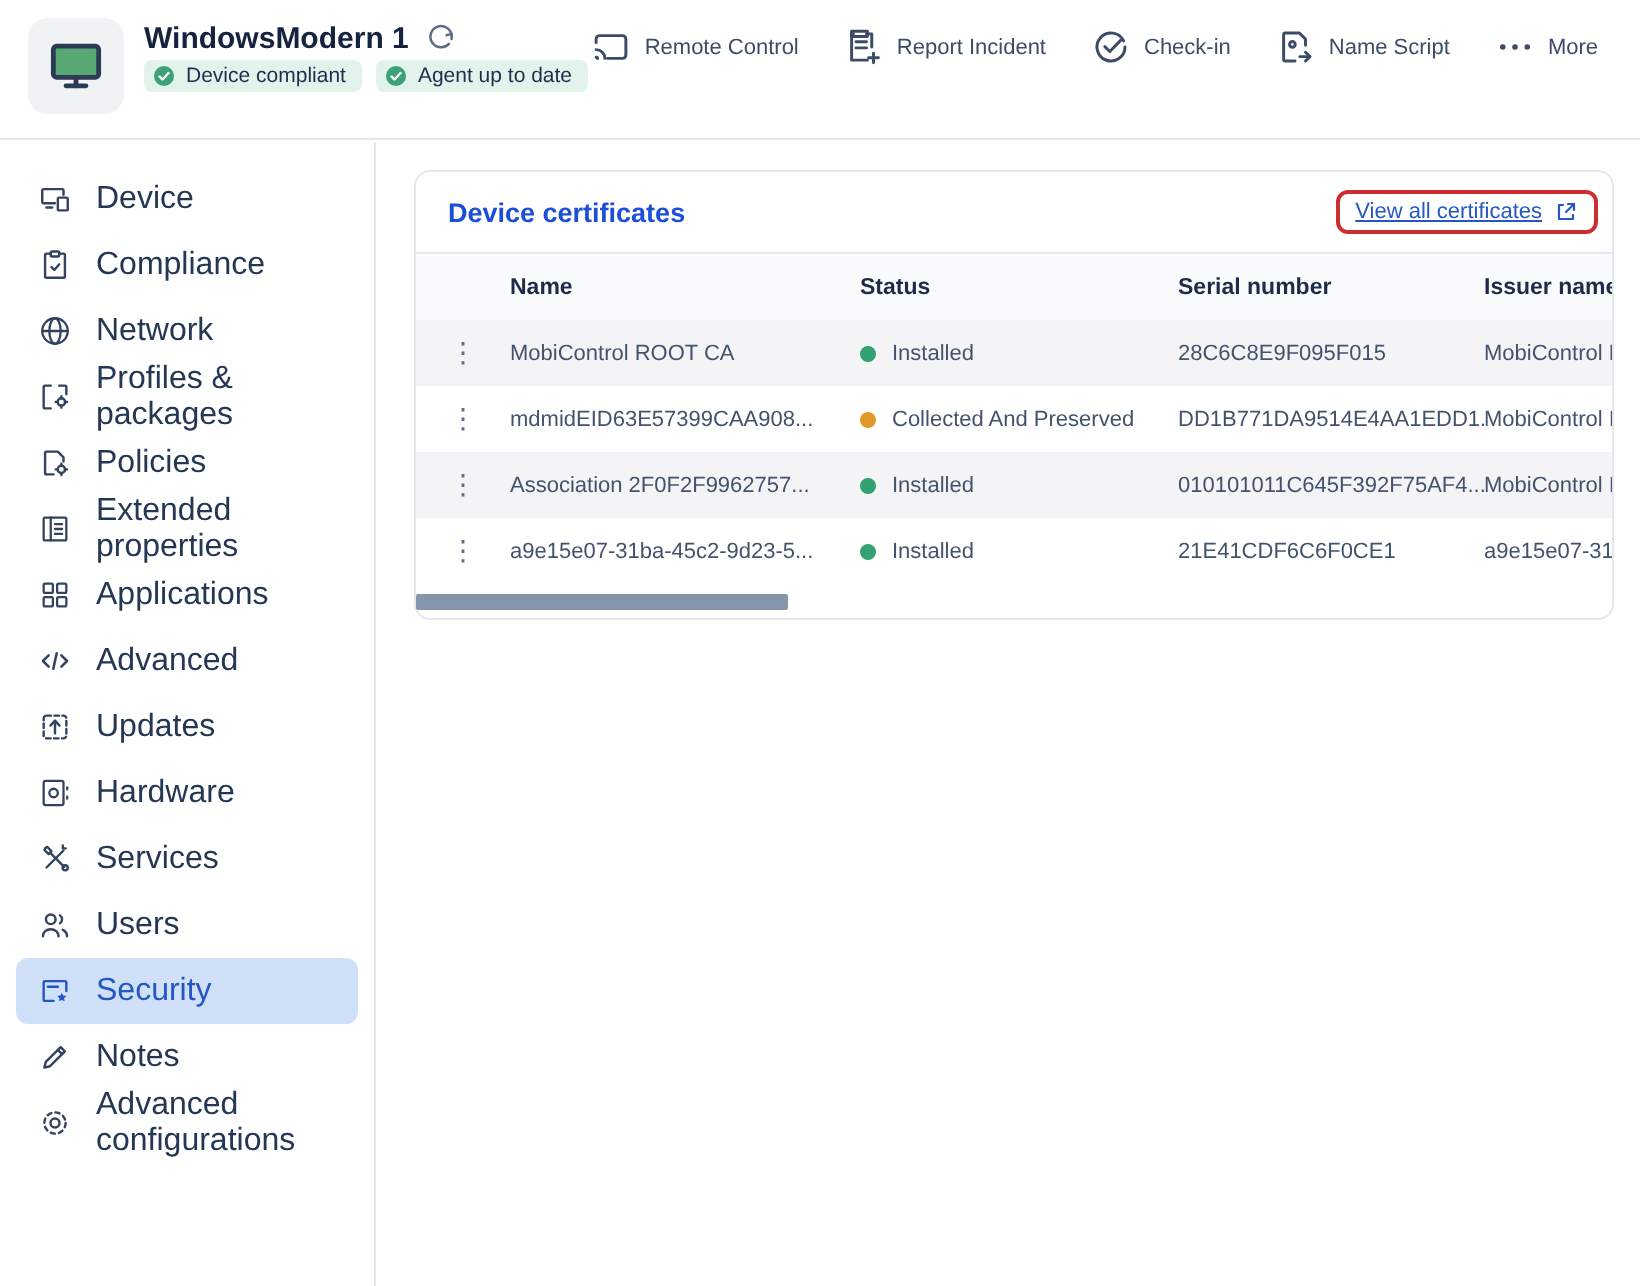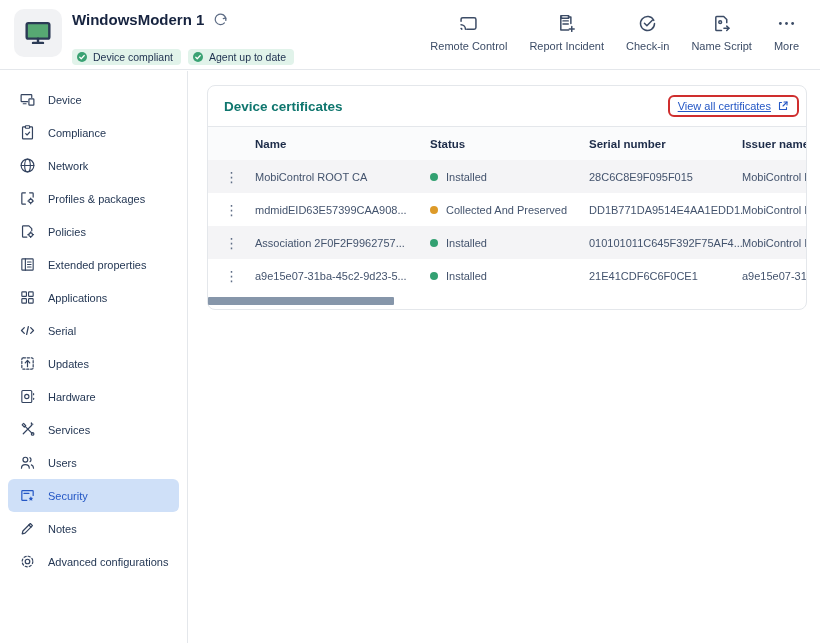--- a/index.html
+++ b/index.html
@@ -4,42 +4,42 @@
 <style>
   * { margin:0; padding:0; box-sizing:border-box; }
   html,body { width:820px; height:643px; background:#fff; }
   body { font-family:"Liberation Sans", sans-serif; color:#243754; overflow:hidden; }
   .app { position:relative; width:820px; height:643px; background:#fff; }
 
   
   .topbar { position:absolute; top:0; left:0; width:820px; height:70px; background:#fff; border-bottom:1px solid #e4e7eb; }
   .avatar { position:absolute; left:14px; top:9px; width:48px; height:48px; background:#f1f2f4; border-radius:10px; display:flex; align-items:center; justify-content:center; }
   .title-block { position:absolute; left:72px; top:11px; }
-  .title-row { display:flex; align-items:center; gap:9px; }
+  .title-row { display:flex; align-items:flex-start; gap:9px; }
   .device-title { font-size:15px; font-weight:bold; color:#16233f; }
   .refresh { color:#5c6b84; display:flex; }
-  .badges { display:flex; gap:7px; margin-top:21px; }
+  .badges { display:flex; gap:7px; margin-top:2px; }
   .badge { display:flex; align-items:center; gap:5px; background:#e1f3ea; border-radius:4px; padding:2px 8px 2px 4px; font-size:10.5px; color:#1d2f4e; }
   .toolbar { position:absolute; right:10px; top:13px; display:flex; align-items:flex-start; }
-  .tool { display:flex; flex-direction:column; align-items:center; gap:6px; color:#3c4c66; padding:0 11px; cursor:pointer; }
+  .tool { display:flex; flex-direction:row; align-items:center; gap:6px; color:#3c4c66; padding:0 11px; cursor:pointer; }
   .tool .tlabel { font-size:11px; white-space:nowrap; }
   .tool svg { display:block; }
 
   
   .sidebar { position:absolute; top:71px; left:0; width:188px; height:572px; background:#fff; border-right:1px solid #e4e7eb; padding-top:12px; }
-  .nav-item { height:33px; margin:0 8px; padding:0 8px 0 11px; display:flex; align-items:center; gap:12px; font-size:11px; color:#243754; border-radius:6px; cursor:pointer; }
+  .nav-item { height:33px; margin:0 8px; padding:0 8px 0 11px; display:flex; align-items:center; gap:12px; font-size:16px; color:#243754; border-radius:6px; cursor:pointer; }
   .nav-item .nicon { width:17px; height:17px; display:flex; align-items:center; justify-content:center; color:#33435f; flex:0 0 17px; }
   .nav-item.selected { background:#cfe0f8; color:#2457c5; }
   .nav-item.selected .nicon { color:#2457c5; }
 
   
   .main { position:absolute; top:71px; left:189px; width:631px; height:572px; background:#fff; }
   .card { position:absolute; left:18px; top:14px; width:600px; border:1px solid #e4e7eb; border-radius:8px; background:#fff; }
   .card-header { height:41px; display:flex; align-items:center; justify-content:space-between; padding:0 16px 0 16px; border-bottom:1px solid #e4e7eb; }
-  .card-title { font-size:13.5px; font-weight:bold; color:#0f766e; }
+  .card-title { font-size:13.5px; font-weight:bold; color:#1d4ed8; }
   .annotation-box { border:2px solid #cf2e2e; border-radius:6px; padding:3px 8px; margin-right:-9px; }
   .view-all { display:flex; align-items:center; gap:6px; color:#2457c5; font-size:11px; text-decoration:underline; cursor:pointer; white-space:nowrap; }
   .view-all svg { flex:0 0 auto; }
 
   .table-wrap { overflow:hidden; width:598px; }
   .trow { display:flex; align-items:center; height:33px; width:694px; }
   .thead { background:#fafbfc; font-weight:bold; font-size:11.5px; color:#1d2c49; }
   .tbody .trow { font-size:11px; color:#43536d; }
   .tbody .trow:nth-child(odd) { background:#f4f4f6; }
   .c-kebab { width:47px; text-align:center; flex:0 0 47px; }
@@ -227,21 +227,21 @@
 
 
     <div class="nav-item">
       <span class="nicon">
         <svg width="17" height="17" viewBox="0 0 24 24" fill="none" stroke="currentColor" stroke-width="1.8" stroke-linejoin="round" stroke-linecap="round">
           <polyline points="7.5,8 3.5,12 7.5,16"></polyline>
           <polyline points="16.5,8 20.5,12 16.5,16"></polyline>
           <line x1="13.2" y1="6.5" x2="10.8" y2="17.5"></line>
         </svg>
       </span>
-      <span>Serial</span>
+      <span>Advanced</span>
     </div>
 
     <div class="nav-item">
       <span class="nicon">
         <svg width="17" height="17" viewBox="0 0 24 24" fill="none" stroke="currentColor" stroke-width="1.7" stroke-linejoin="round" stroke-linecap="round">
           <rect x="4" y="4" width="16" height="16" rx="2" stroke-dasharray="3.2 2.4"></rect>
           <line x1="12" y1="16.5" x2="12" y2="8"></line>
           <polyline points="8.8,11 12,7.5 15.2,11"></polyline>
         </svg>
       </span>

